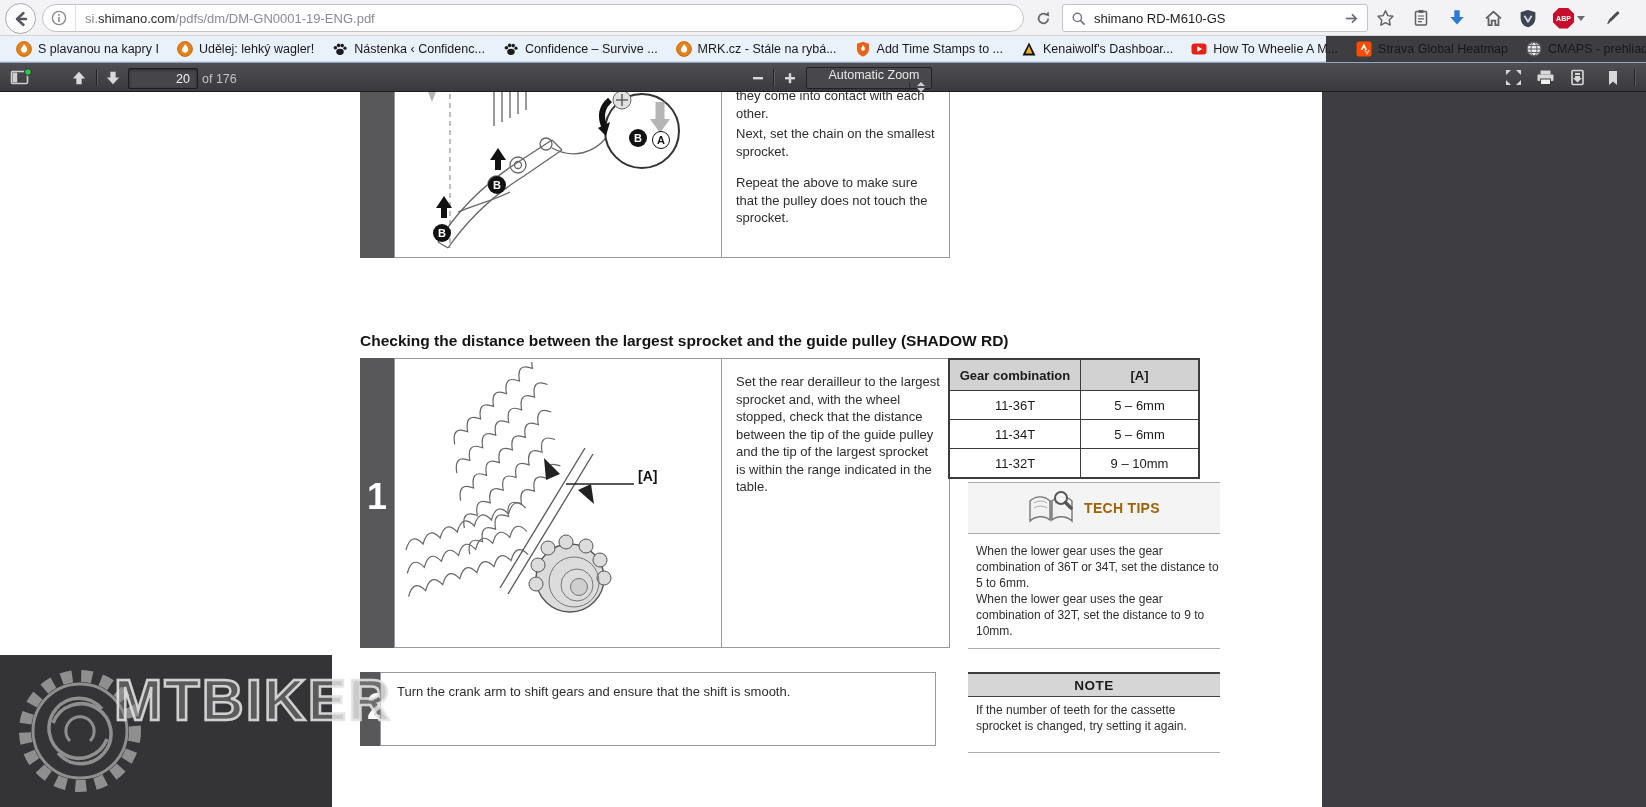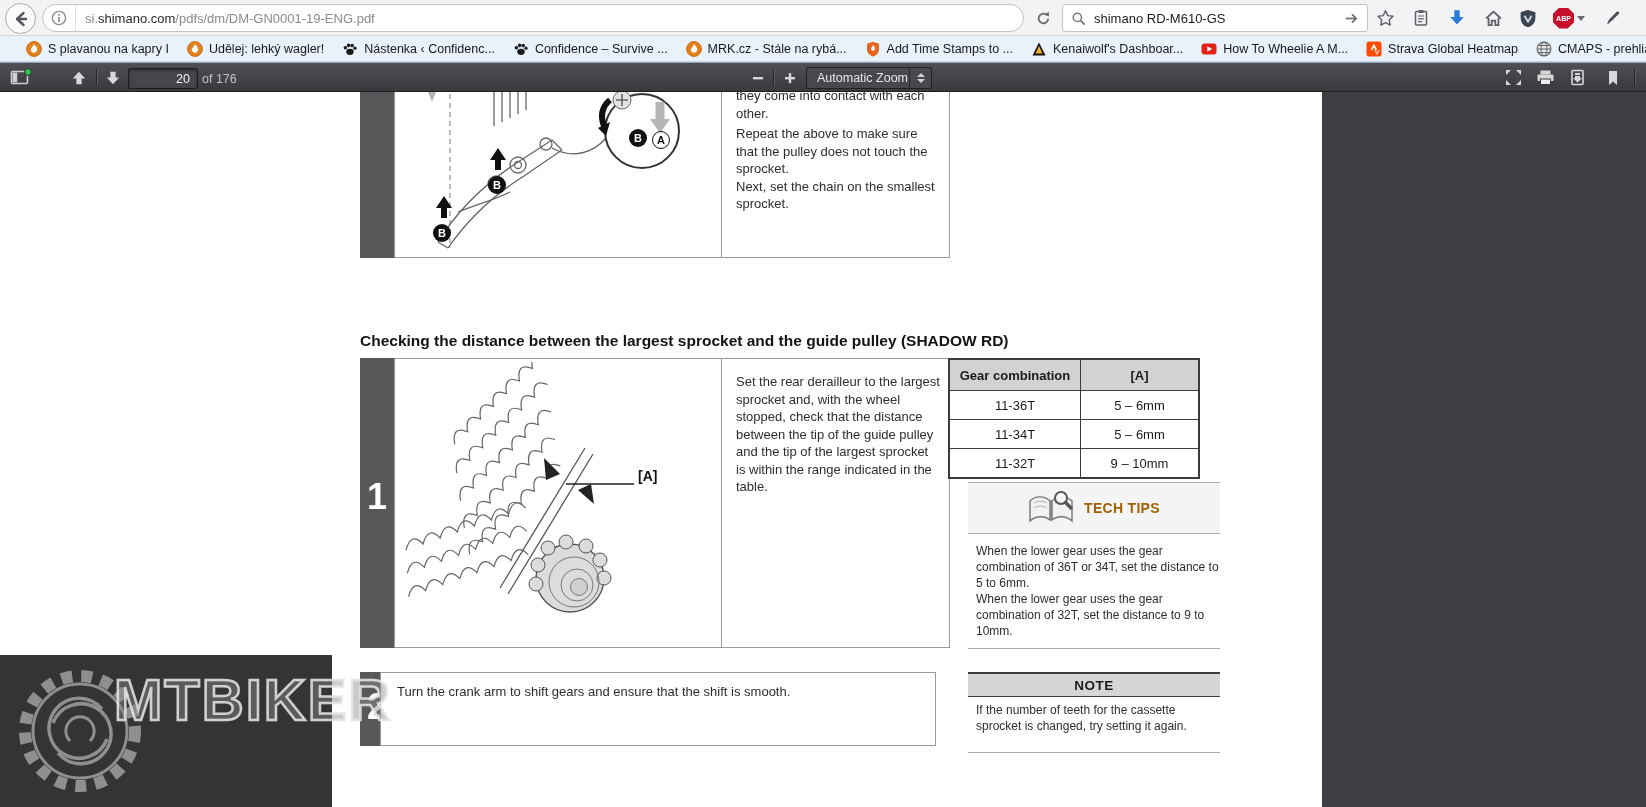--- a/index.html
+++ b/index.html
@@ -20,32 +20,32 @@
   #search-input{flex:1;border:0;outline:0;font-family:"Liberation Sans",sans-serif;font-size:13px;color:#1b1b1f;background:transparent;min-width:0;}
   #star-btn{left:1370px;} #clipboard-btn{left:1406px;} #download-btn{left:1442px;}
   #home-btn{left:1478px;} #shield-btn{left:1513px;}
   #abp-btn{left:1548px;width:42px;}
   #pen-btn{left:1598px;}
   .abp-badge{width:21px;height:21px;background:#c70d2c;clip-path:polygon(30% 0,70% 0,100% 30%,100% 70%,70% 100%,30% 100%,0 70%,0 30%);display:flex;align-items:center;justify-content:center;}
   .abp-badge span{color:#fff;font-size:7px;font-weight:bold;letter-spacing:0;}
   .caret{width:0;height:0;border-left:4px solid transparent;border-right:4px solid transparent;border-top:5px solid #6a6a70;margin-left:3px;}
 
   
-  #bookmarksbar{position:absolute;left:0;top:36px;width:1646px;height:26px;background:#e9f1fb;border-bottom:1px solid #c9d4e4;box-sizing:border-box;display:flex;align-items:center;padding:0 20px;gap:6px;}
+  #bookmarksbar{position:absolute;left:0;top:36px;width:1326px;height:26px;background:#e9f1fb;border-bottom:1px solid #c9d4e4;box-sizing:border-box;display:flex;align-items:center;padding:0 10px;gap:6px;}
   .bm{display:flex;align-items:center;gap:6px;padding:2px 6px;border-radius:2px;white-space:nowrap;}
   .bm span.lbl{font-size:12.5px;color:#18181b;}
   .fav{width:16px;height:16px;display:inline-flex;}
 
   
   #pdftoolbar{position:absolute;left:0;top:62px;width:1646px;height:30px;background:linear-gradient(#4e4e53,#3a3a3e);border-top:1px solid #93a7c2;border-bottom:1px solid #1d1d20;box-sizing:border-box;}
   .tbtn{position:absolute;top:3px;width:26px;height:23px;display:flex;align-items:center;justify-content:center;border-radius:2px;}
   .tsep{position:absolute;top:6px;width:1px;height:17px;background:#242428;box-shadow:1px 0 0 #5a5a5f;}
   #page-input{position:absolute;left:128px;top:5px;width:54px;height:19px;background:#45454a;border:1px solid #1c1c1f;border-radius:2px;box-shadow:inset 0 1px 3px rgba(0,0,0,.45);color:#f4f4f6;font-family:"Liberation Sans",sans-serif;font-size:12.5px;text-align:right;padding:0 7px;box-sizing:content-box;}
   #page-count{position:absolute;left:202px;top:9px;font-size:12.5px;color:#c3c3c7;}
-  #zoom-select{position:absolute;left:806px;top:4px;width:126px;height:22px;background:#47474c;border:1px solid #222226;border-radius:2px;box-sizing:border-box;display:flex;align-items:center;color:#e8e8ea;font-size:12.5px;padding-left:10px;}
+  #zoom-select{position:absolute;left:806px;top:4px;width:126px;height:22px;background:#47474c;border:1px solid #222226;border-radius:2px;box-sizing:border-box;display:flex;align-items:center;color:#e8e8ea;font-size:12.5px;padding-left:10px;flex-direction:column;}
   #zoom-select .updown{margin-left:auto;margin-right:6px;display:flex;flex-direction:column;gap:2px;align-items:center;border-left:1px solid #2a2a2e;padding-left:7px;height:100%;justify-content:center;}
   .tri-u{width:0;height:0;border-left:4px solid transparent;border-right:4px solid transparent;border-bottom:4px solid #cfcfd3;}
   .tri-d{width:0;height:0;border-left:4px solid transparent;border-right:4px solid transparent;border-top:4px solid #cfcfd3;}
 
   
   #viewport{position:absolute;left:0;top:92px;width:1646px;height:715px;background:#3e3e42;overflow:hidden;}
   #page{position:absolute;left:0;top:0;width:1322px;height:715px;background:#fff;}
   .stepbar{position:absolute;width:34px;background:#58585b;}
   .panel{position:absolute;background:#fff;border:1px solid #999;box-sizing:border-box;}
   .cellR{position:absolute;left:326px;top:0;bottom:0;width:230px;border-left:1px solid #999;padding:6px 10px 0 14px;box-sizing:border-box;}
@@ -338,22 +338,22 @@
     <div class="tsep" style="left:1634px;"></div>
   </div>
 
   <div id="viewport">
     <div id="page">
 
       <div class="stepbar" style="left:360px;top:-12px;height:178px;"></div>
       <div class="panel" style="left:394px;top:-12px;width:556px;height:178px;">
         <div class="cellR">
           <p class="ptext" style="margin:0 0 3px 0;">they come into contact with each other.</p>
+          <p class="ptext" style="margin:0 0 14px 0;">Next, set the chain on the smallest sprocket.</p>
           <p class="ptext" style="margin:0;">Repeat the above to make sure that the pulley does not touch the sprocket.</p>
-          <p class="ptext" style="margin:0 0 14px 0;">Next, set the chain on the smallest sprocket.</p>
         </div>
       </div>
 
       <svg class="abs" style="left:398px;top:0;z-index:2;" width="290" height="160" viewBox="0 0 290 160">
         <g stroke="#666" fill="none" stroke-width="1.3">
           <path d="M52,2 V156" stroke-dasharray="5,4" stroke="#9a9a9a"></path>
           <path d="M96,0 V34 M104,0 V30 M112,0 V26 M120,0 V22 M128,0 V18"></path>
           <path d="M40,150 C56,124 82,96 114,74 L154,48"></path>
           <path d="M50,156 C68,130 94,104 126,84 L164,58"></path>
           <path d="M40,150 L50,156 M154,48 L164,58"></path>

